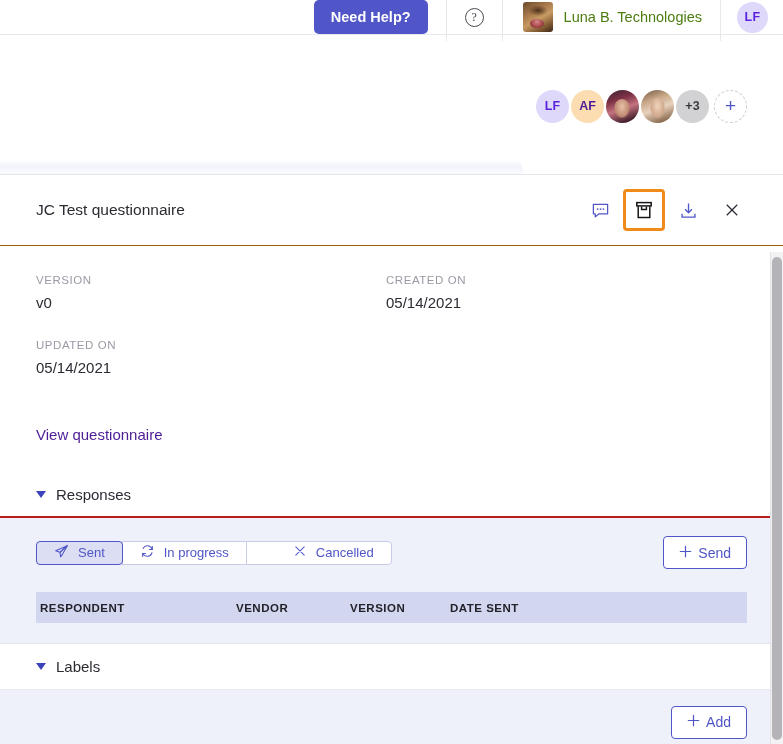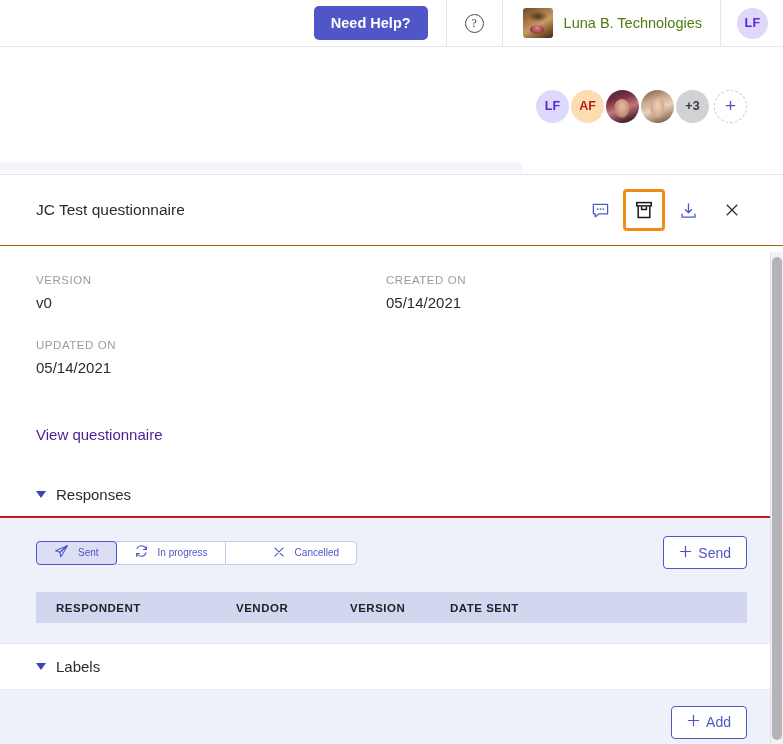--- a/index.html
+++ b/index.html
@@ -6,21 +6,21 @@
   html, body {
     width: 783px; height: 744px;
     font-family: "Liberation Sans", sans-serif;
     background: #ffffff;
     overflow: hidden;
   }
 
   
   .topbar {
     position: absolute; top: 0; left: 0;
-    width: 783px; height: 47px;
+    width: 783px; height: 35px;
     background: #ffffff;
     border-bottom: 1px solid #e8e8ec;
     display: flex; align-items: center; justify-content: flex-end;
   }
   .need-help-btn {
     height: 34px; padding: 0 17px;
     background: #5056c8;
     color: #ffffff;
     border: none; border-radius: 5px;
     font-size: 14.5px; font-weight: bold;
@@ -88,21 +88,21 @@
   }
   .avatars { display: flex; align-items: center; }
   .av {
     width: 33px; height: 33px; border-radius: 50%;
     display: flex; align-items: center; justify-content: center;
     font-size: 12.5px; font-weight: bold;
     margin-left: 2px; cursor: pointer; overflow: hidden;
     position: relative;
   }
   .av.initials-lf { background: #ded8fa; color: #5b23e0; }
-  .av.initials-af { background: #fbddb1; color: #b91c1c; }
+  .av.initials-af { background: #fbddb1; color: #4c1d95; }
   .av.photo-a { background: linear-gradient(160deg,#3a2533 0%,#7c3044 30%,#c4737f 55%,#4a2430 85%); }
   .av.photo-a::after {
     content:""; position:absolute; left:8px; top:9px; width:16px; height:19px;
     background: radial-gradient(ellipse at 50% 40%, #e8c0a8 0%, #c08a72 60%, rgba(0,0,0,0) 75%);
     border-radius: 50% 50% 45% 45%;
   }
   .av.photo-b { background: linear-gradient(160deg,#6d5540 0%,#c7a586 30%,#e8d2bd 55%,#8a6a4e 88%); }
   .av.photo-b::after {
     content:""; position:absolute; left:9px; top:8px; width:15px; height:20px;
     background: radial-gradient(ellipse at 50% 40%, #f0d3bd 0%, #d1a98d 60%, rgba(0,0,0,0) 78%);
@@ -193,21 +193,21 @@
     padding: 18px 36px 20px 36px;
   }
   .tabs-row { display: flex; align-items: center; }
   .tabgroup { display: flex; }
   .tab {
     height: 24px; padding: 0 17px;
     background: #ffffff;
     border: 1px solid #c7cbe8;
     border-right-width: 0;
     display: flex; align-items: center; gap: 9px;
-    font-size: 10px; color: #4f55c6;
+    font-size: 13px; color: #4f55c6;
     cursor: pointer;
   }
   .tab:first-child { border-radius: 4px 0 0 4px; }
   .tab:last-child { border-radius: 0 4px 4px 0; border-right-width: 1px; padding-left: 46px; }
   .tab.active {
     background: #dcdff4;
     border: 1.6px solid #5056c8;
     border-radius: 4px;
     margin-right: -1px;
     z-index: 2;
@@ -224,21 +224,21 @@
 
   .resp-table { margin-top: 23px; }
   .resp-thead {
     height: 31px; background: #d3d6ef;
     display: flex; align-items: center;
   }
   .th {
     font-size: 11.5px; font-weight: bold; color: #22222a;
     letter-spacing: .5px;
   }
-  .th.c0 { width: 200px; padding-left: 20px; }
+  .th.c0 { width: 200px; padding-left: 4px; }
   .th.c1 { width: 114px; }
   .th.c2 { width: 100px; }
   .th.c3 { width: 140px; }
 
   .labels-section-head {
     height: 47px; display: flex; align-items: center;
     padding: 0 36px; background: #ffffff;
     border-top: 1px solid #e3e5ef;
     border-bottom: 1px solid #e9e9f0;
   }

